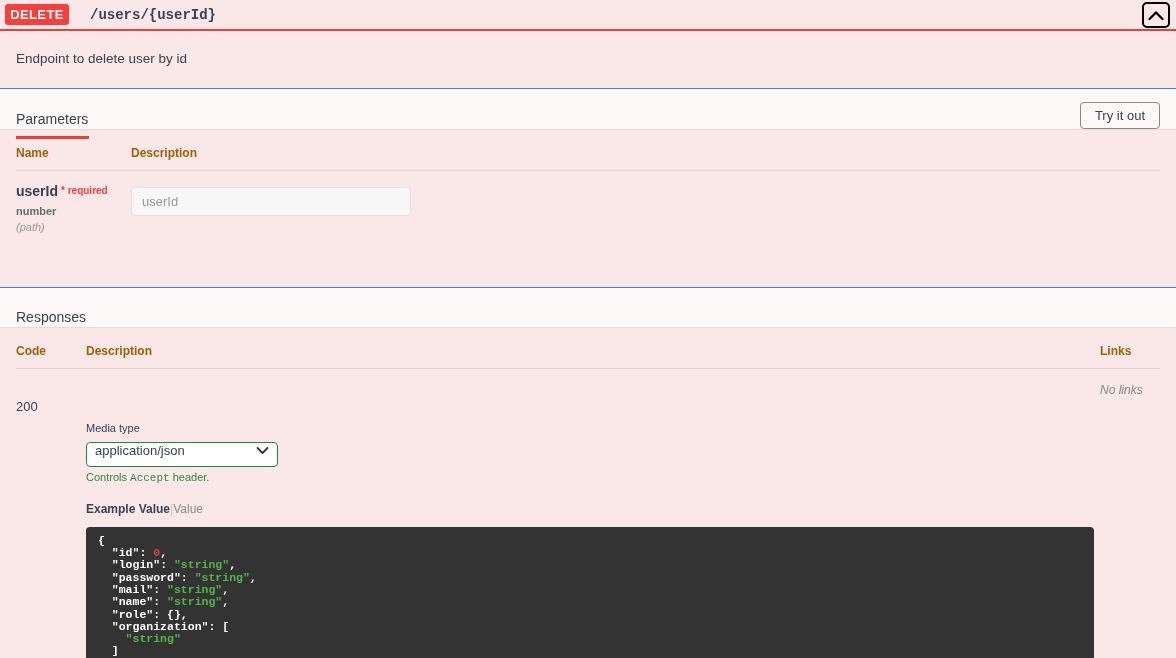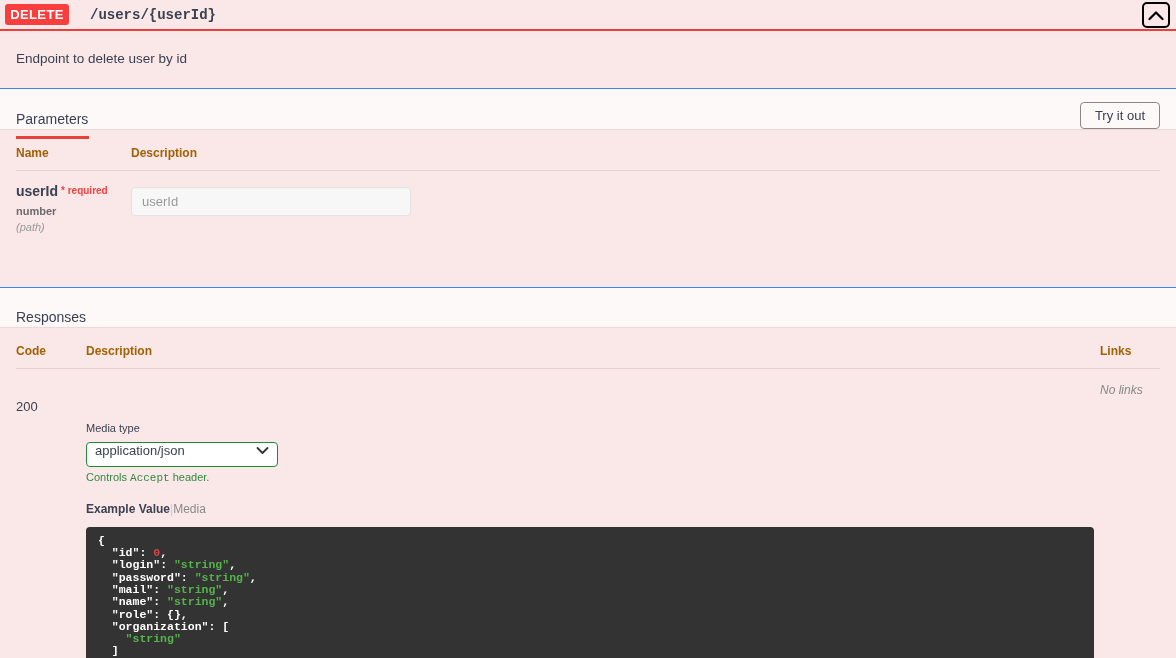--- a/index.html
+++ b/index.html
@@ -319,21 +319,21 @@
           <svg width="13" height="9" viewBox="0 0 13 9" aria-hidden="true">
             <path d="M1.5 2 L6.5 7 L11.5 2" fill="none" stroke="#333" stroke-width="1.8" stroke-linecap="round" stroke-linejoin="round"></path>
           </svg>
         </span>
       </div>
       <div class="media-hint"><span>Controls </span><code>Accept</code><span> header.</span></div>
 
       <div class="example-tabs">
         <span class="active">Example Value</span>
         <span class="divider">|</span>
-        <span class="inactive">Media</span>
+        <span class="inactive">Value</span>
       </div>
 
       <div class="code-block">
         <pre id="example-json"><span class="tok-punct">{</span>
   <span class="tok-key">"id"</span><span class="tok-punct">: </span><span class="tok-num">0</span>,
   <span class="tok-key">"login"</span><span class="tok-punct">: </span><span class="tok-str">"string"</span>,
   <span class="tok-key">"password"</span><span class="tok-punct">: </span><span class="tok-str">"string"</span>,
   <span class="tok-key">"mail"</span><span class="tok-punct">: </span><span class="tok-str">"string"</span>,
   <span class="tok-key">"name"</span><span class="tok-punct">: </span><span class="tok-str">"string"</span>,
   <span class="tok-key">"role"</span><span class="tok-punct">: </span><span class="tok-punct">{}</span>,

